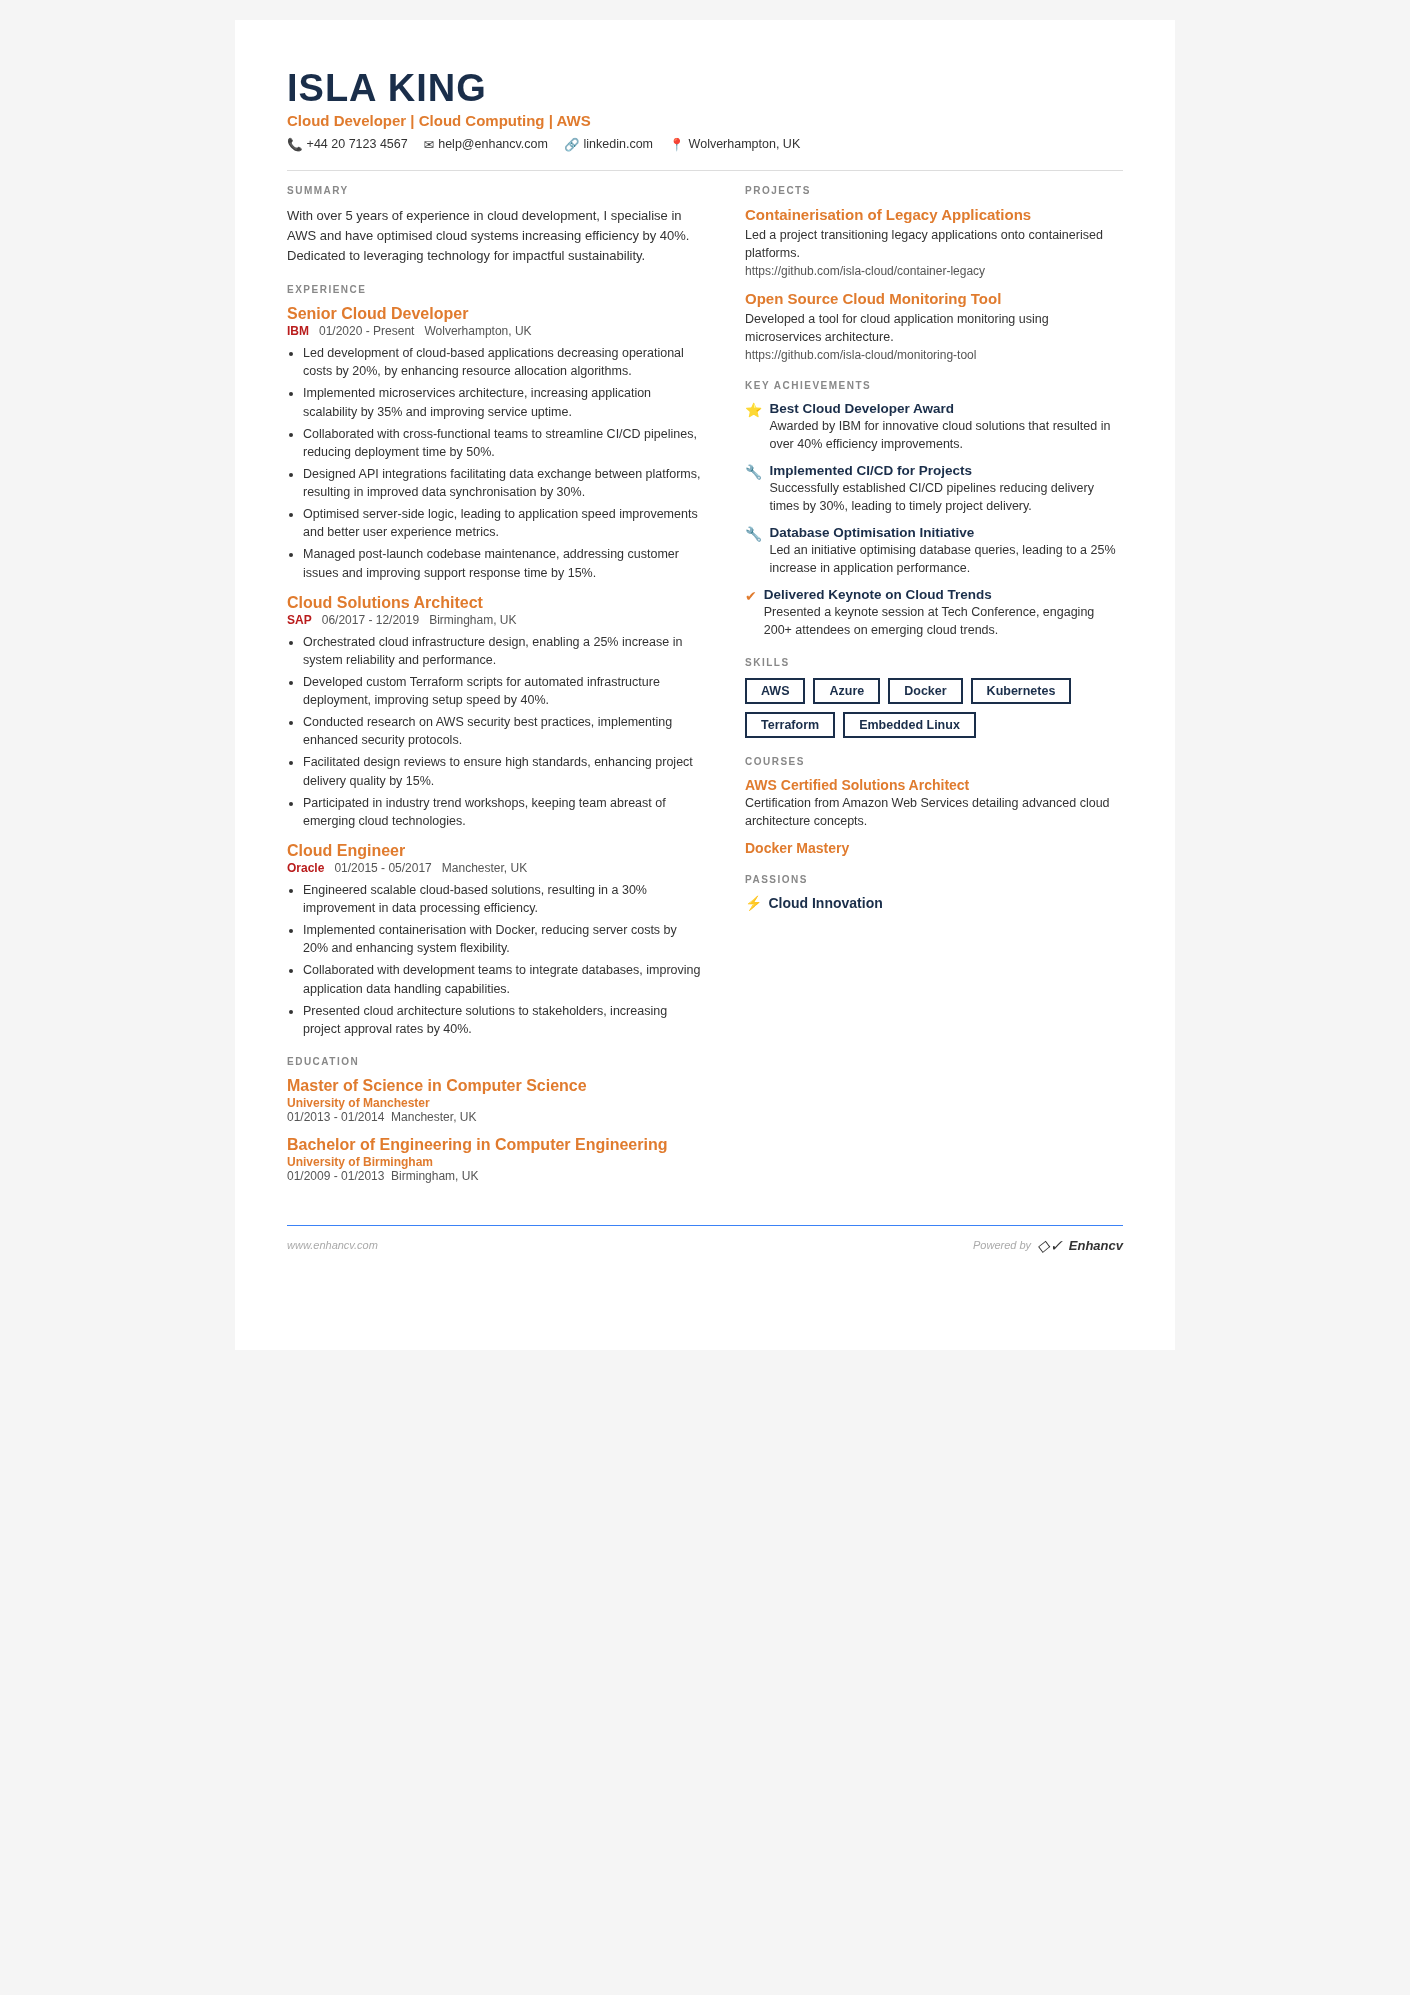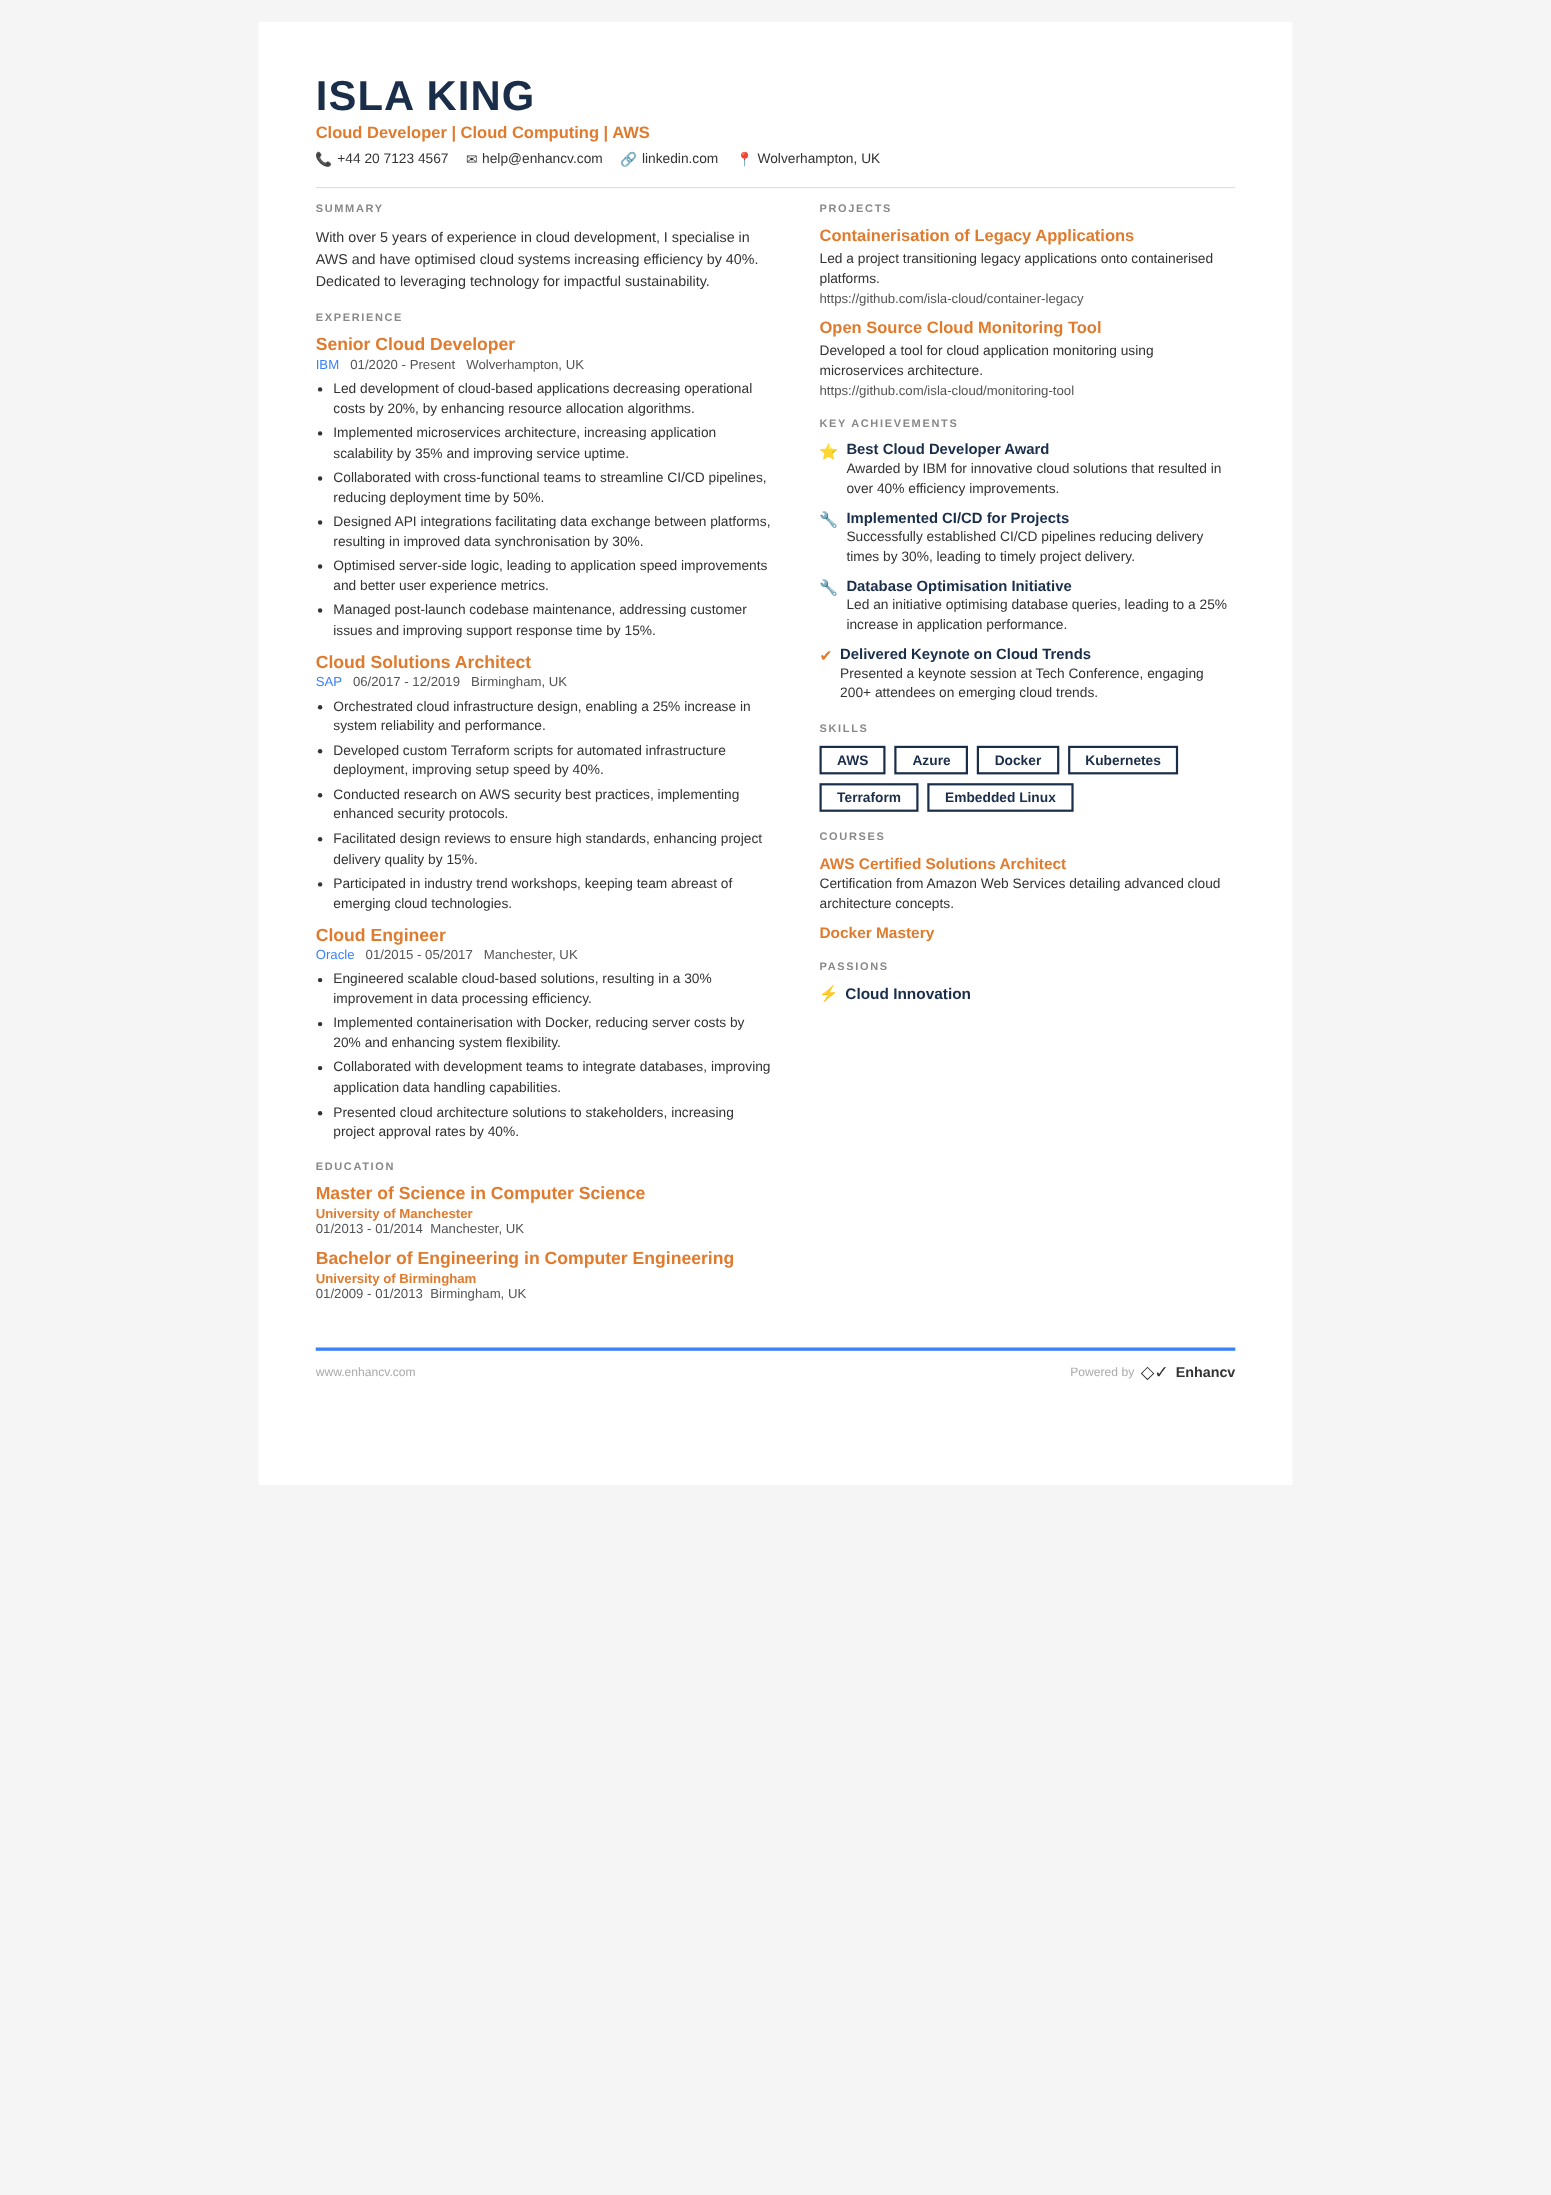--- a/index.html
+++ b/index.html
@@ -70,21 +70,21 @@
       font-size: 16px;
       font-weight: 700;
       color: #e07b2e;
       margin-bottom: 1px;
     }
     .exp-meta {
       font-size: 12px;
       color: #555;
       margin-bottom: 6px;
     }
-    .exp-meta .company-name { color: #3b82f6; font-weight: 400; }
+    .exp-meta .company-name { color: #b91c1c; font-weight: 700; }
     ul.bullets {
       padding-left: 16px;
       margin-bottom: 12px;
     }
     ul.bullets li {
       font-size: 12.5px;
       color: #333;
       margin-bottom: 4px;
       line-height: 1.45;
     }
@@ -195,21 +195,22 @@
       font-size: 12.5px;
       color: #333;
       line-height: 1.4;
     }
     .footer {
       display: flex;
       justify-content: space-between;
       align-items: center;
       margin-top: 30px;
       padding-top: 10px;
-      border-top: 3px solid #3b82f6;
+      border-top: 1px solid #3b82f6;
+      font-style: italic;
     }
     .footer-left {
       font-size: 11px;
       color: #aaa;
     }
     .footer-right {
       font-size: 11px;
       color: #aaa;
       display: flex;
       align-items: center;

